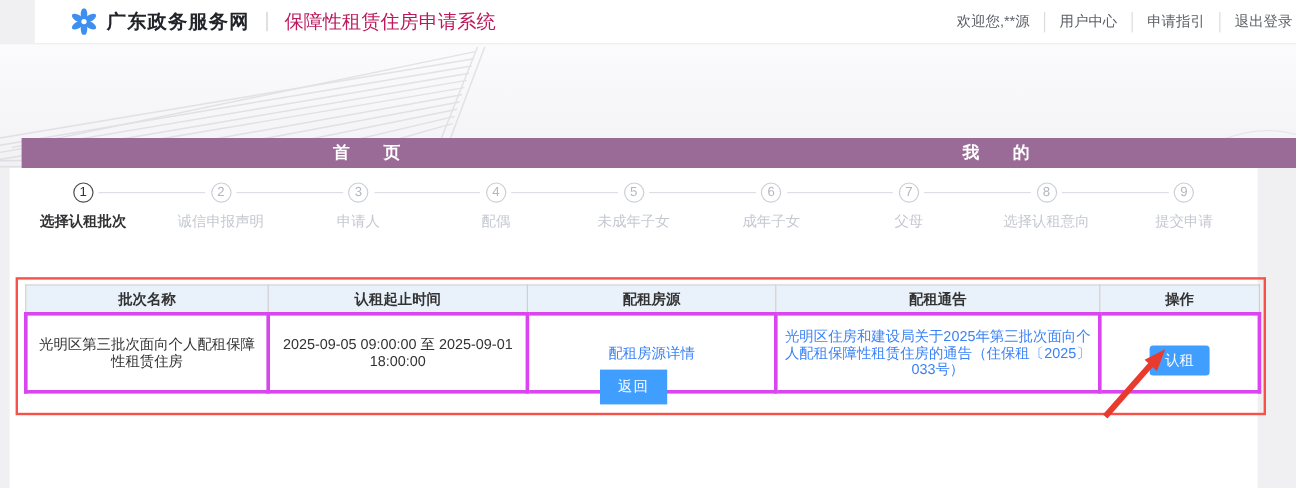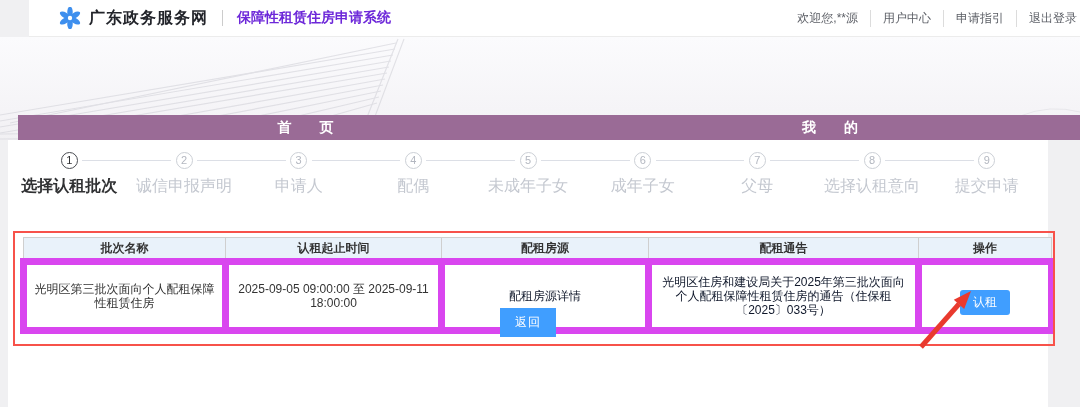--- a/index.html
+++ b/index.html
@@ -16,21 +16,21 @@
     position:absolute; top:0; left:0; width:1080px; height:37px;
     background:#fff; border-bottom:1px solid #ececec;
     display:flex; align-items:center; justify-content:space-between;
     padding:0 20px 0 30px;
     margin-left:29px;
   }
   .topbar-left { display:flex; align-items:center; }
   .logo { width:22px; height:22px; margin-right:8px; }
   .site-title { font-size:16px; font-weight:bold; color:#22242a; letter-spacing:1px; }
   .title-sep { width:1px; height:16px; background:#ccc; margin:0 14px; }
-  .app-title { font-size:14px; font-weight:bold; color:#6d28d9; }
+  .app-title { font-size:16px; font-weight:normal; color:#be185d; }
   .topbar-right { display:flex; align-items:center; font-size:12px; color:#5c5f66; }
   .topbar-right .welcome { padding-right:12px; }
   .topbar-right a {
     text-decoration:none; color:#5c5f66; padding:0 12px;
     border-left:1px solid #dcdcdc; cursor:pointer;
   }
   
   .banner {
     position:absolute; top:37px; left:0; width:1080px; height:103px;
     background:linear-gradient(180deg,#fbfbfd 0%,#f5f4f7 70%,#f1f0f3 100%);
@@ -56,35 +56,35 @@
   .step { flex:1; text-align:center; position:relative; }
   .step:not(:last-child)::after {
     content:""; position:absolute; top:8px; left:calc(50% + 13px);
     width:calc(100% - 26px); height:1px; background:#dcdfe6;
   }
   .step-circle {
     width:17px; height:17px; line-height:15px; margin:0 auto;
     border:1px solid #ccd0d6; border-radius:50%;
     font-size:11px; color:#b3b7c0; background:#fff; position:relative; z-index:1;
   }
-  .step-label { margin-top:7px; font-size:16px; color:#c4c8d0; }
+  .step-label { margin-top:7px; font-size:12px; color:#c4c8d0; }
   .step.active .step-circle { border-color:#4a4d52; color:#303133; }
   .step.active .step-label { color:#303133; font-weight:bold; }
   
   .table-zone { position:absolute; top:97px; left:12px; width:1028px; }
   table { width:100%; border-collapse:collapse; table-layout:fixed; }
   th {
     height:24px; background:#e9f2fa; border:1px solid #cfcfcf;
     font-size:12px; font-weight:bold; color:#333;margin-top:32px;
   }
   td {
-    height:30px; border:7px solid #d946ef; font-size:12px; color:#333;
+    height:30px; border:3px solid #d946ef; font-size:12px; color:#333;
     text-align:center; padding:10px 6px; line-height:14px;
   }
-  .link { color:#0f172a; text-decoration:none; cursor:pointer; }
+  .link { color:#3b82f6; text-decoration:none; cursor:pointer; }
   .btn {
     display:inline-block; background:#409eff; color:#fff; border:none;
     border-radius:3px; font-size:12px; cursor:pointer;
     font-family:"Liberation Sans","DejaVu Sans",sans-serif;
   }
   .btn-rent { padding:4px 13px;margin-top:12px; }
   .btn-back {
     position:absolute; top:168px; left:50%; transform:translateX(-50%);
     padding:6px 15px; border-radius:0; letter-spacing:1px;
   }
@@ -210,21 +210,21 @@
           <th>批次名称</th>
           <th>认租起止时间</th>
           <th>配租房源</th>
           <th>配租通告</th>
           <th>操作</th>
         </tr>
       </thead>
       <tbody>
         <tr>
           <td>光明区第三批次面向个人配租保障性租赁住房</td>
-          <td>2025-09-05 09:00:00 至 2025-09-11 18:00:00</td>
+          <td>2025-09-05 09:00:00 至 2025-09-01 18:00:00</td>
           <td>
             <a class="link">配租房源详情</a>
           </td>
           <td>
             <a class="link">光明区住房和建设局关于2025年第三批次面向个人配租保障性租赁住房的通告（住保租〔2025〕033号）</a>
           </td>
           <td>
             <button class="btn btn-rent">认租</button>
           </td>
         </tr>

